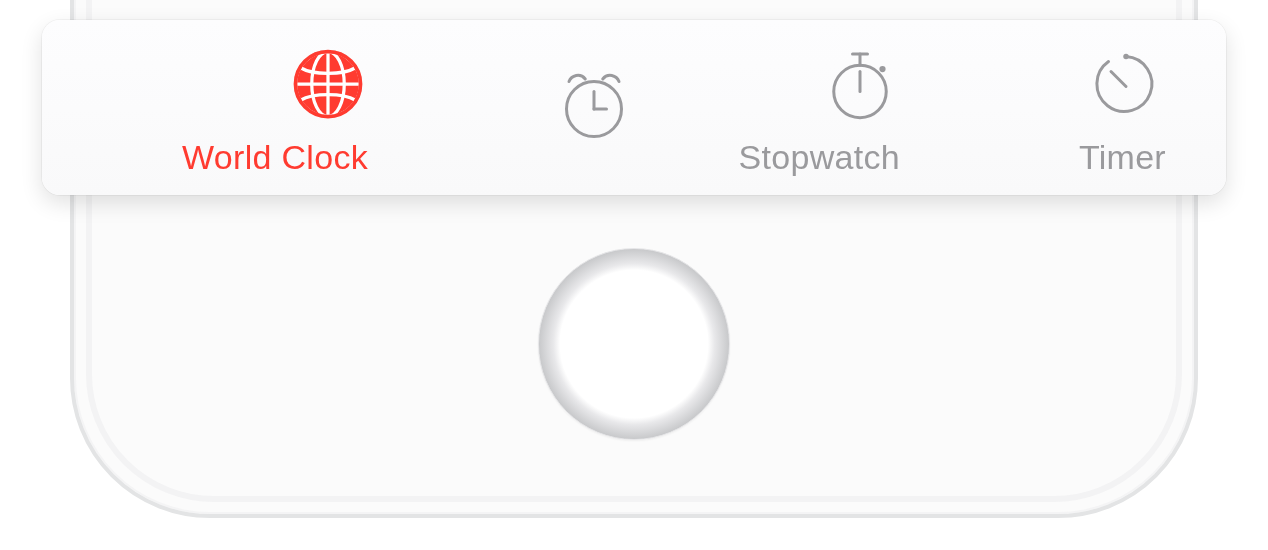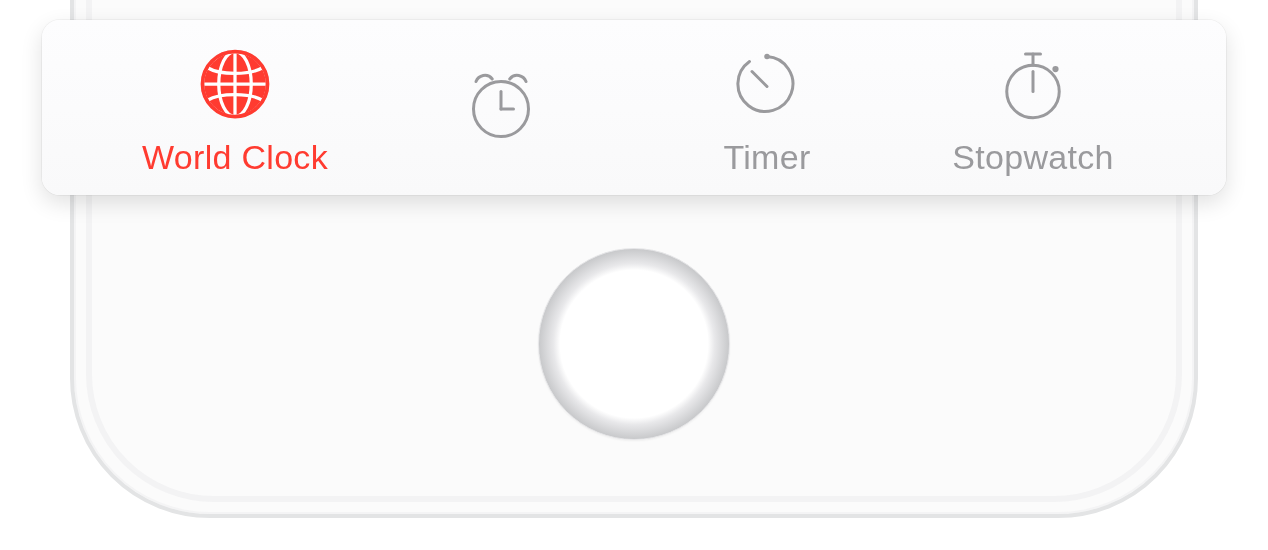--- a/index.html
+++ b/index.html
@@ -79,21 +79,21 @@
     display: flex;
     align-items: center;
     justify-content: space-between;
     padding: 0 60px;
   }
 
   .tab {
     flex: 1 1 0;
     display: flex;
     flex-direction: column;
-    align-items: center;
+    align-items: flex-end;
     justify-content: center;
     cursor: pointer;
     user-select: none;
     color: #9a9a9d;
   }
   .tab.active { color: #ff3b30; }
   .tab.active svg { stroke: #ff3b30; fill: #ff3b30; }
 
   .tab .icon-wrap {
     height: 86px;
@@ -157,34 +157,34 @@
         <line x1="32" y1="36" x2="42" y2="36"></line>
         <path d="M12 14 C14 9, 21 7, 25 12"></path>
         <path d="M52 14 C50 9, 43 7, 39 12"></path>
       </svg>
     </span>
   </div>
 
   <div class="tab">
     <span class="icon-wrap">
       <svg viewBox="0 0 64 64">
-        <path d="M32 10 A22 22 0 1 1 18 14"></path>
-        <line x1="32" y1="34" x2="20" y2="22"></line>
-        <circle cx="32" cy="10" r="2.2" fill="#9a9a9d" stroke="none"></circle>
-      </svg>
-    </span>
-    <span class="label">Timer</span>
-  </div>
-
-  <div class="tab">
-    <span class="icon-wrap">
-      <svg viewBox="0 0 64 64">
         <circle cx="32" cy="38" r="21"></circle>
         <line x1="32" y1="38" x2="32" y2="22"></line>
         <line x1="26" y1="8" x2="38" y2="8"></line>
         <line x1="32" y1="8" x2="32" y2="17"></line>
         <circle cx="50" cy="20" r="2.5" fill="#9a9a9d" stroke="none"></circle>
       </svg>
     </span>
     <span class="label">Stopwatch</span>
   </div>
 
+  <div class="tab">
+    <span class="icon-wrap">
+      <svg viewBox="0 0 64 64">
+        <path d="M32 10 A22 22 0 1 1 18 14"></path>
+        <line x1="32" y1="34" x2="20" y2="22"></line>
+        <circle cx="32" cy="10" r="2.2" fill="#9a9a9d" stroke="none"></circle>
+      </svg>
+    </span>
+    <span class="label">Timer</span>
+  </div>
+
 </div>
 
 </body></html>

